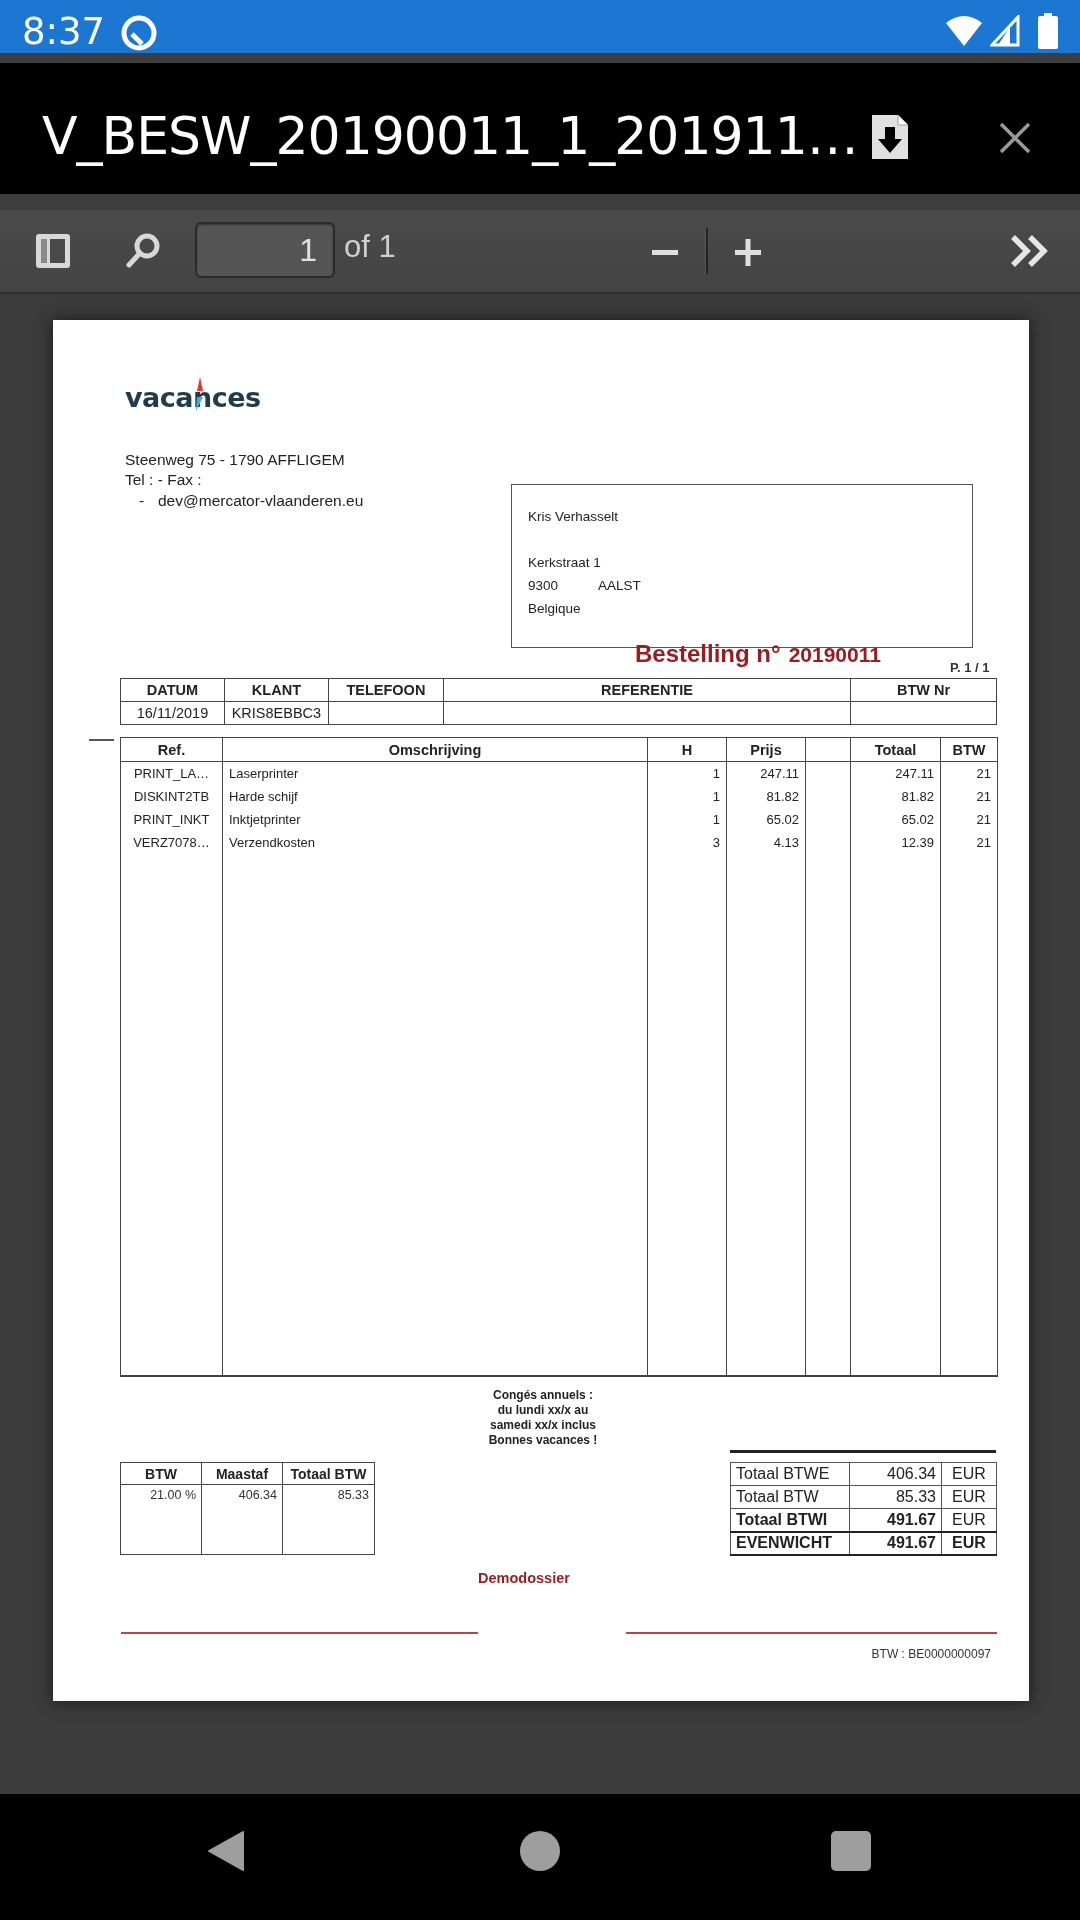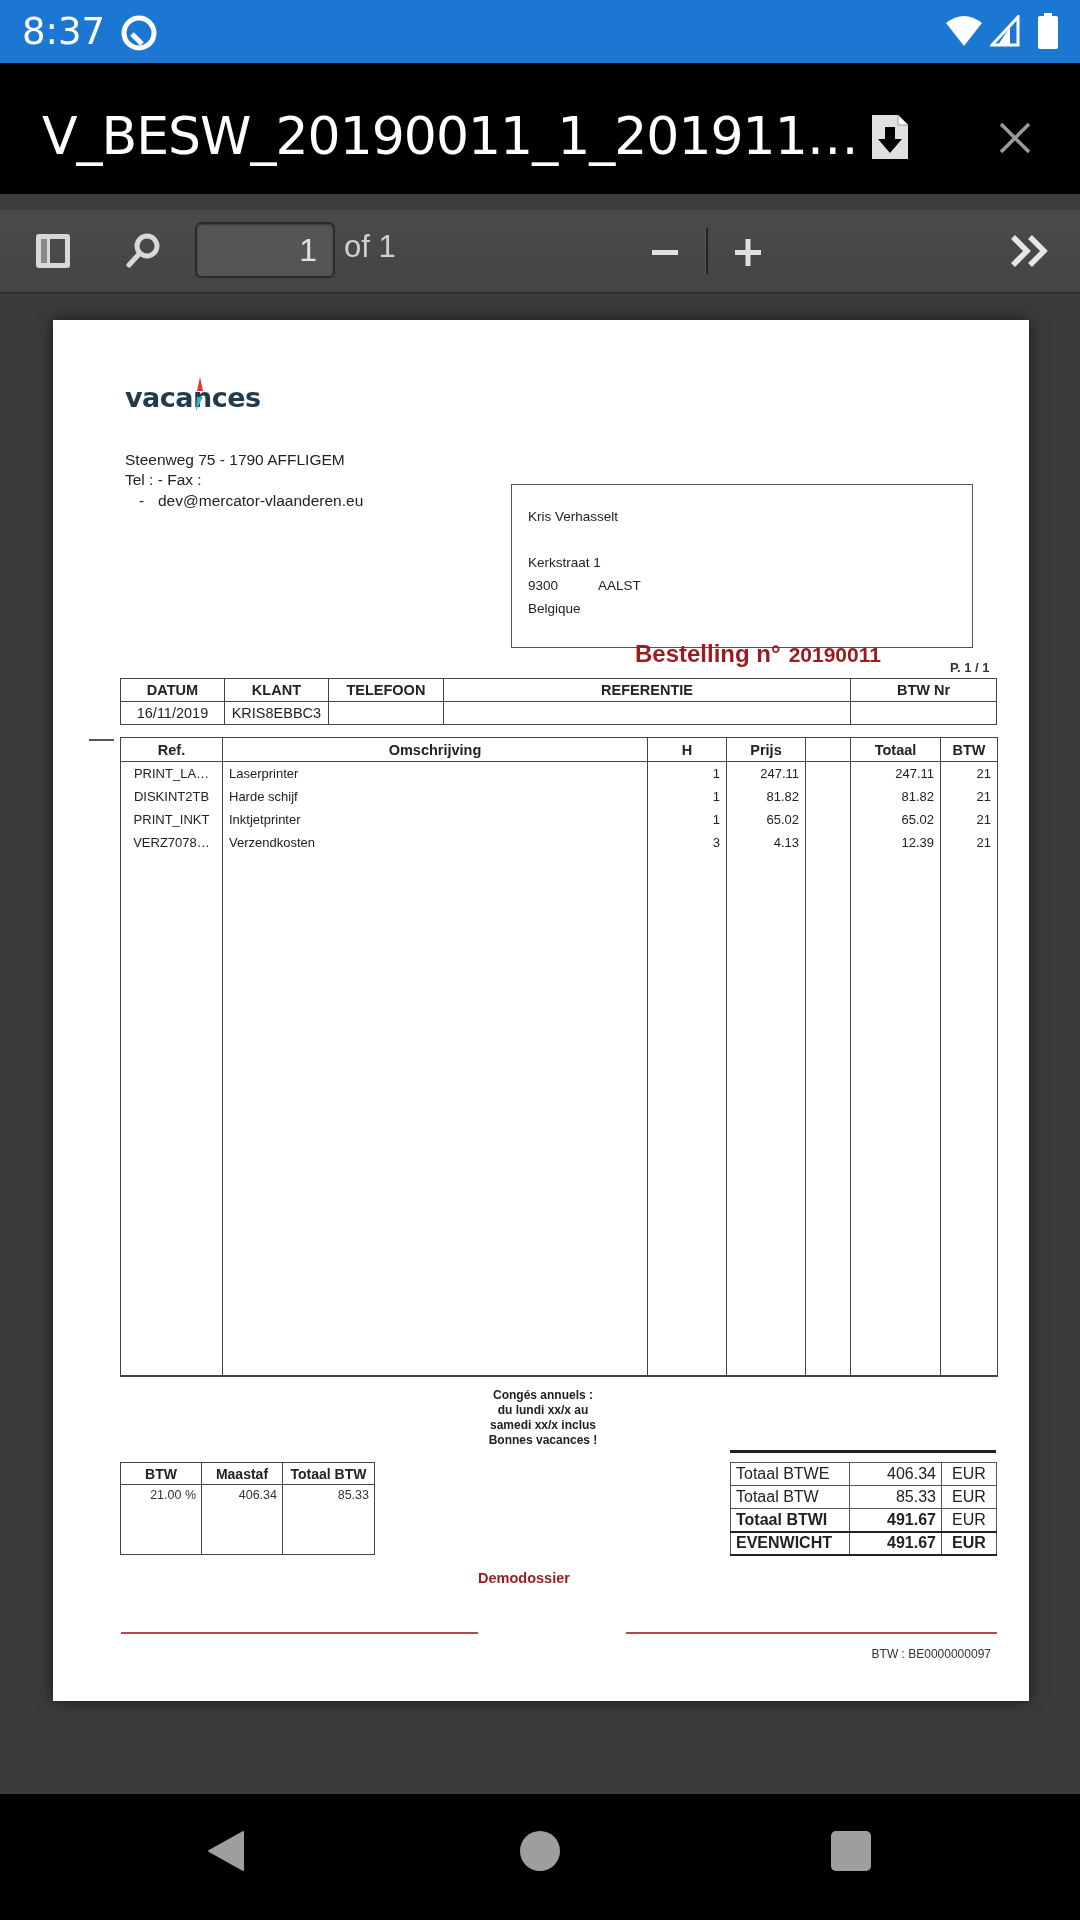--- a/index.html
+++ b/index.html
@@ -1,19 +1,19 @@
 <!DOCTYPE html>
 <html><head>
 <meta charset="utf-8">
 <style>
   * { box-sizing: border-box; margin: 0; padding: 0; }
   html, body { width: 1080px; height: 1920px; overflow: hidden; background: #3d3d3d; font-family: "Liberation Sans", sans-serif; }
 
   
-  #status-bar { position: absolute; left: 0; top: 0; width: 1080px; height: 63px; background: #1c77d2; color: #fff; }
+  #status-bar { position: absolute; left: 0; top: 0; width: 1080px; height: 53px; background: #1c77d2; color: #fff; }
   #status-time { position: absolute; left: 22px; top: 10px; font-size: 37px; font-family: "DejaVu Sans", sans-serif; }
   #status-app-icon { position: absolute; left: 120px; top: 14px; width: 38px; height: 38px; }
   #status-wifi { position: absolute; left: 945px; top: 15px; width: 38px; height: 32px; }
   #status-signal { position: absolute; left: 990px; top: 15px; width: 30px; height: 32px; }
   #status-battery { position: absolute; left: 1038px; top: 13px; width: 20px; height: 36px; }
 
   
   #title-bar { position: absolute; left: 0; top: 63px; width: 1080px; height: 131px; background: #000; }
   #doc-title { position: absolute; left: 42px; top: 43px; color: #fff; font-size: 52px; font-family: "DejaVu Sans", sans-serif; letter-spacing: -1px; white-space: nowrap; }
   #download-btn { position: absolute; left: 870px; top: 50px; width: 40px; height: 48px; }

